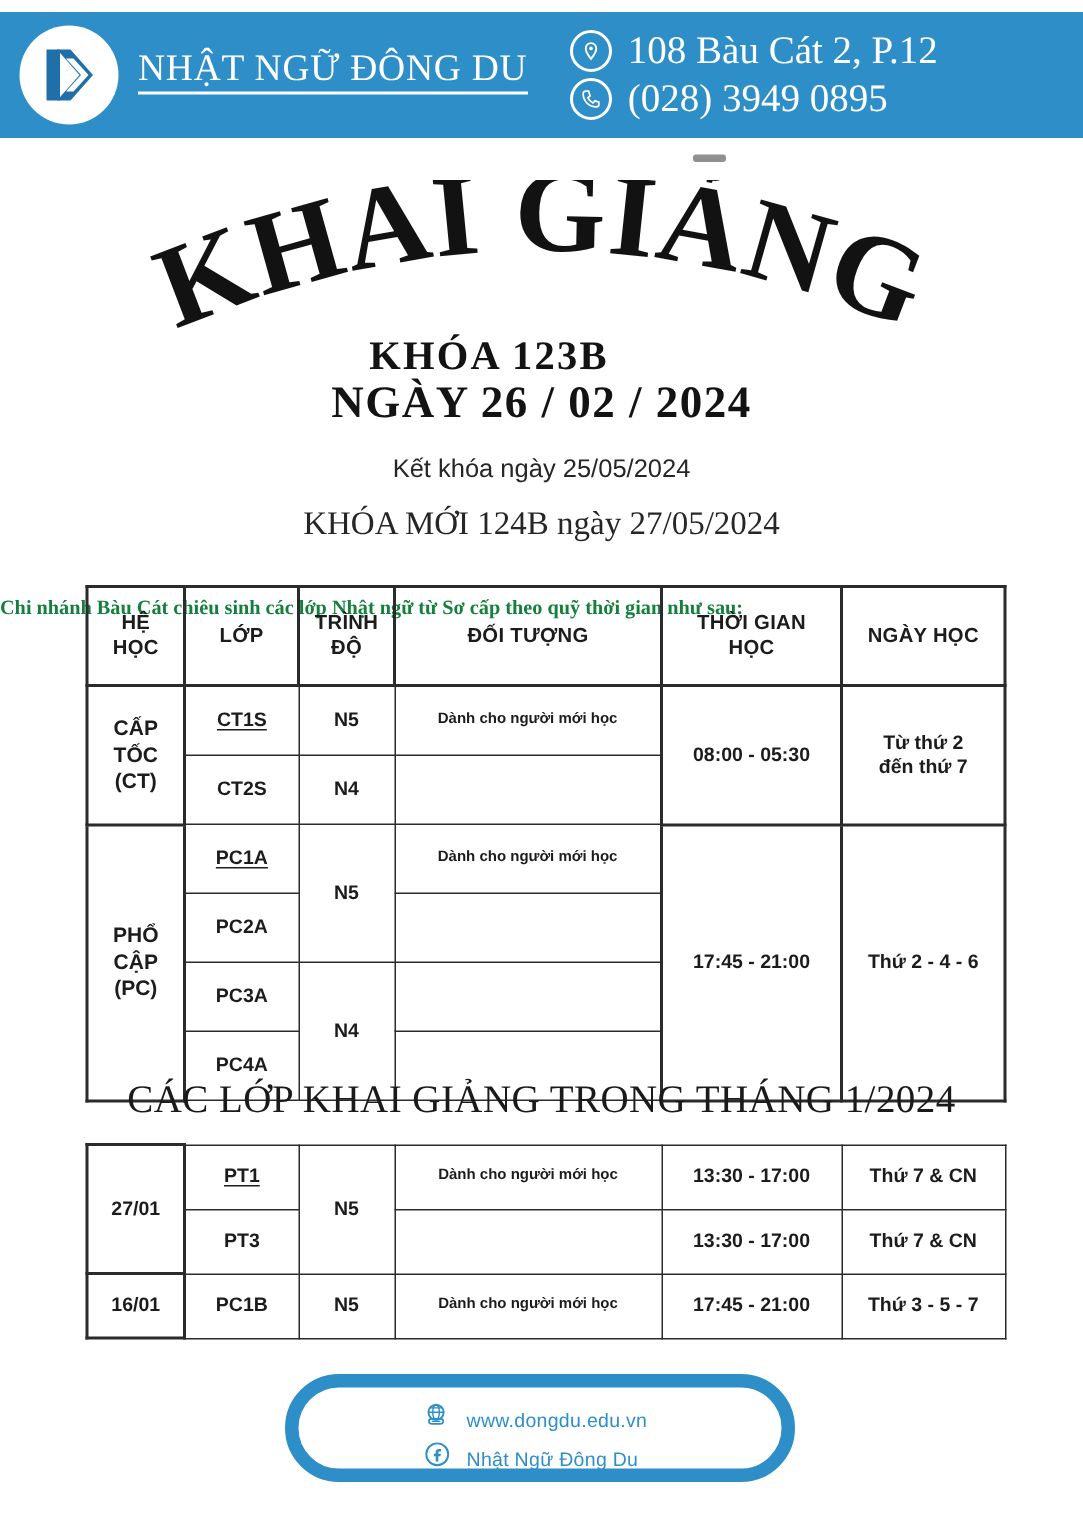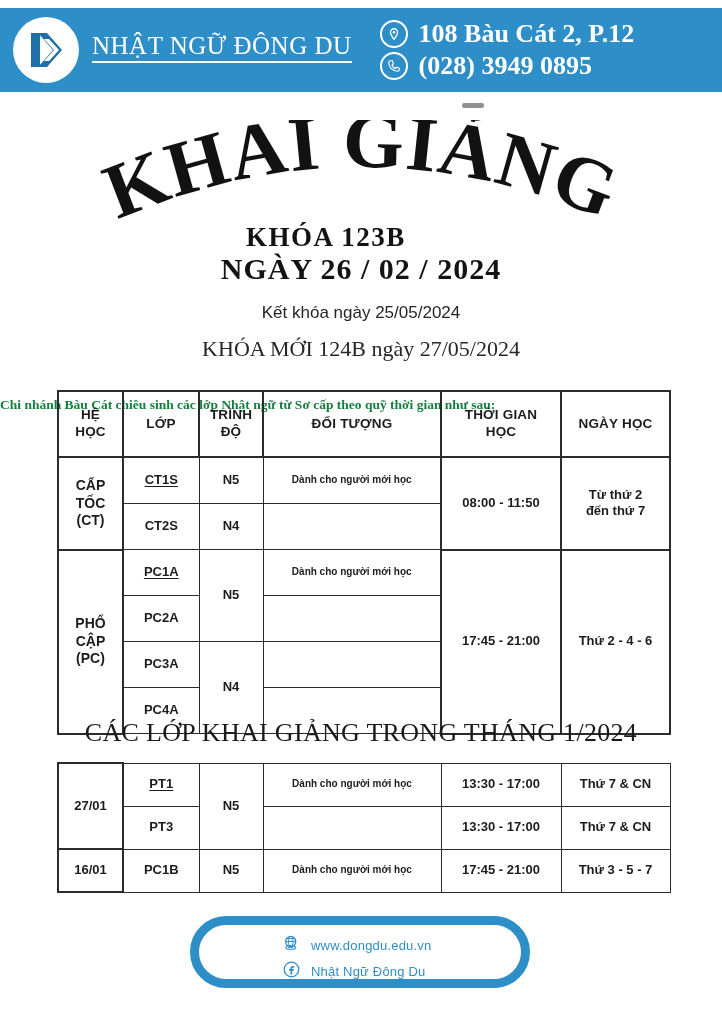--- a/index.html
+++ b/index.html
@@ -44,21 +44,21 @@
   .contact{
     flex:1 1 auto;display:flex;flex-direction:column;justify-content:center;
     gap:4px;padding-left:14px;
   }
   .contact-row{display:flex;align-items:center;gap:11px;}
   .ci{
     width:24px;height:24px;border-radius:50%;border:2px solid #ffffff;
     display:flex;align-items:center;justify-content:center;flex:0 0 24px;
   }
   .contact-text{
-    font-family:"Liberation Serif", serif;font-weight:700;color:#ffffff;
+    font-family:"Liberation Serif", serif;font-weight:400;color:#ffffff;
     font-size:26px;line-height:1;white-space:nowrap;
   }
 
   
   .arc-wrap{position:absolute;left:0;top:120px;width:722px;height:108px;}
   .sub1{
     position:absolute;left:0;top:222px;width:652px;text-align:center;
     font-family:"Liberation Serif", serif;font-weight:700;font-size:27px;
     letter-spacing:1.5px;color:#131313;
   }
@@ -206,21 +206,21 @@
         <td class="th" style="height: 64px;">TRÌNH<br>ĐỘ</td>
         <td class="th" style="height: 64px;">ĐỐI TƯỢNG</td>
         <td class="th" style="height: 64px;">THỜI GIAN<br>HỌC</td>
         <td class="th" style="height: 64px;">NGÀY HỌC</td>
       </tr>
       <tr>
         <td rowspan="2" class="sys">CẤP<br>TỐC<br>(CT)</td>
         <td class="thin" style="height: 45px;"><span class="uline">CT1S</span></td>
         <td rowspan="1" class="thin">N5</td>
         <td class="thin obj">Dành cho người mới học</td>
-        <td rowspan="2">08:00 - 11:50</td>
+        <td rowspan="2">08:00 - 05:30</td>
         <td rowspan="2">Từ thứ 2<br>đến thứ 7</td>
       </tr>
       <tr>
         <td class="thin" style="height: 45px;">CT2S</td>
         <td rowspan="1" class="thin">N4</td>
         <td class="thin obj"></td>
       </tr>
       <tr>
         <td rowspan="4" class="sys">PHỔ<br>CẬP<br>(PC)</td>
         <td class="thin" style="height: 45px;"><span class="uline">PC1A</span></td>

